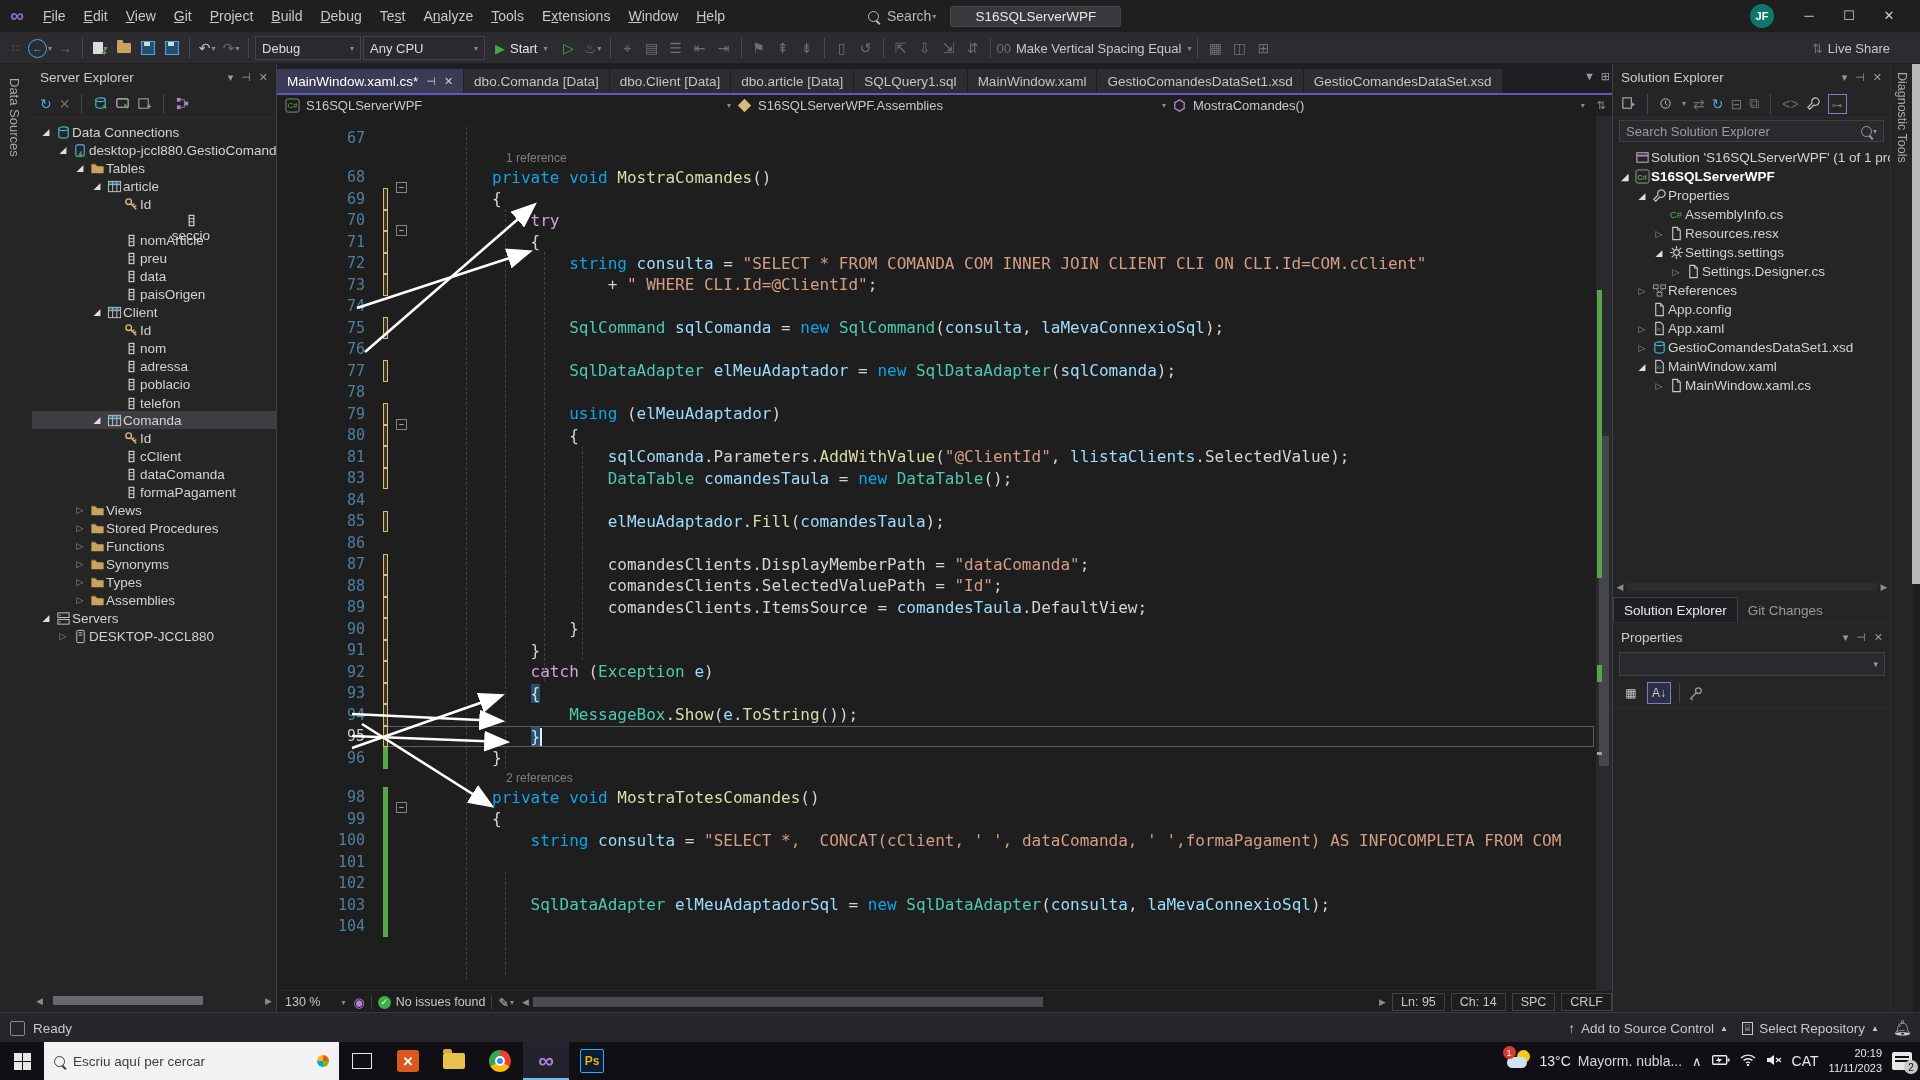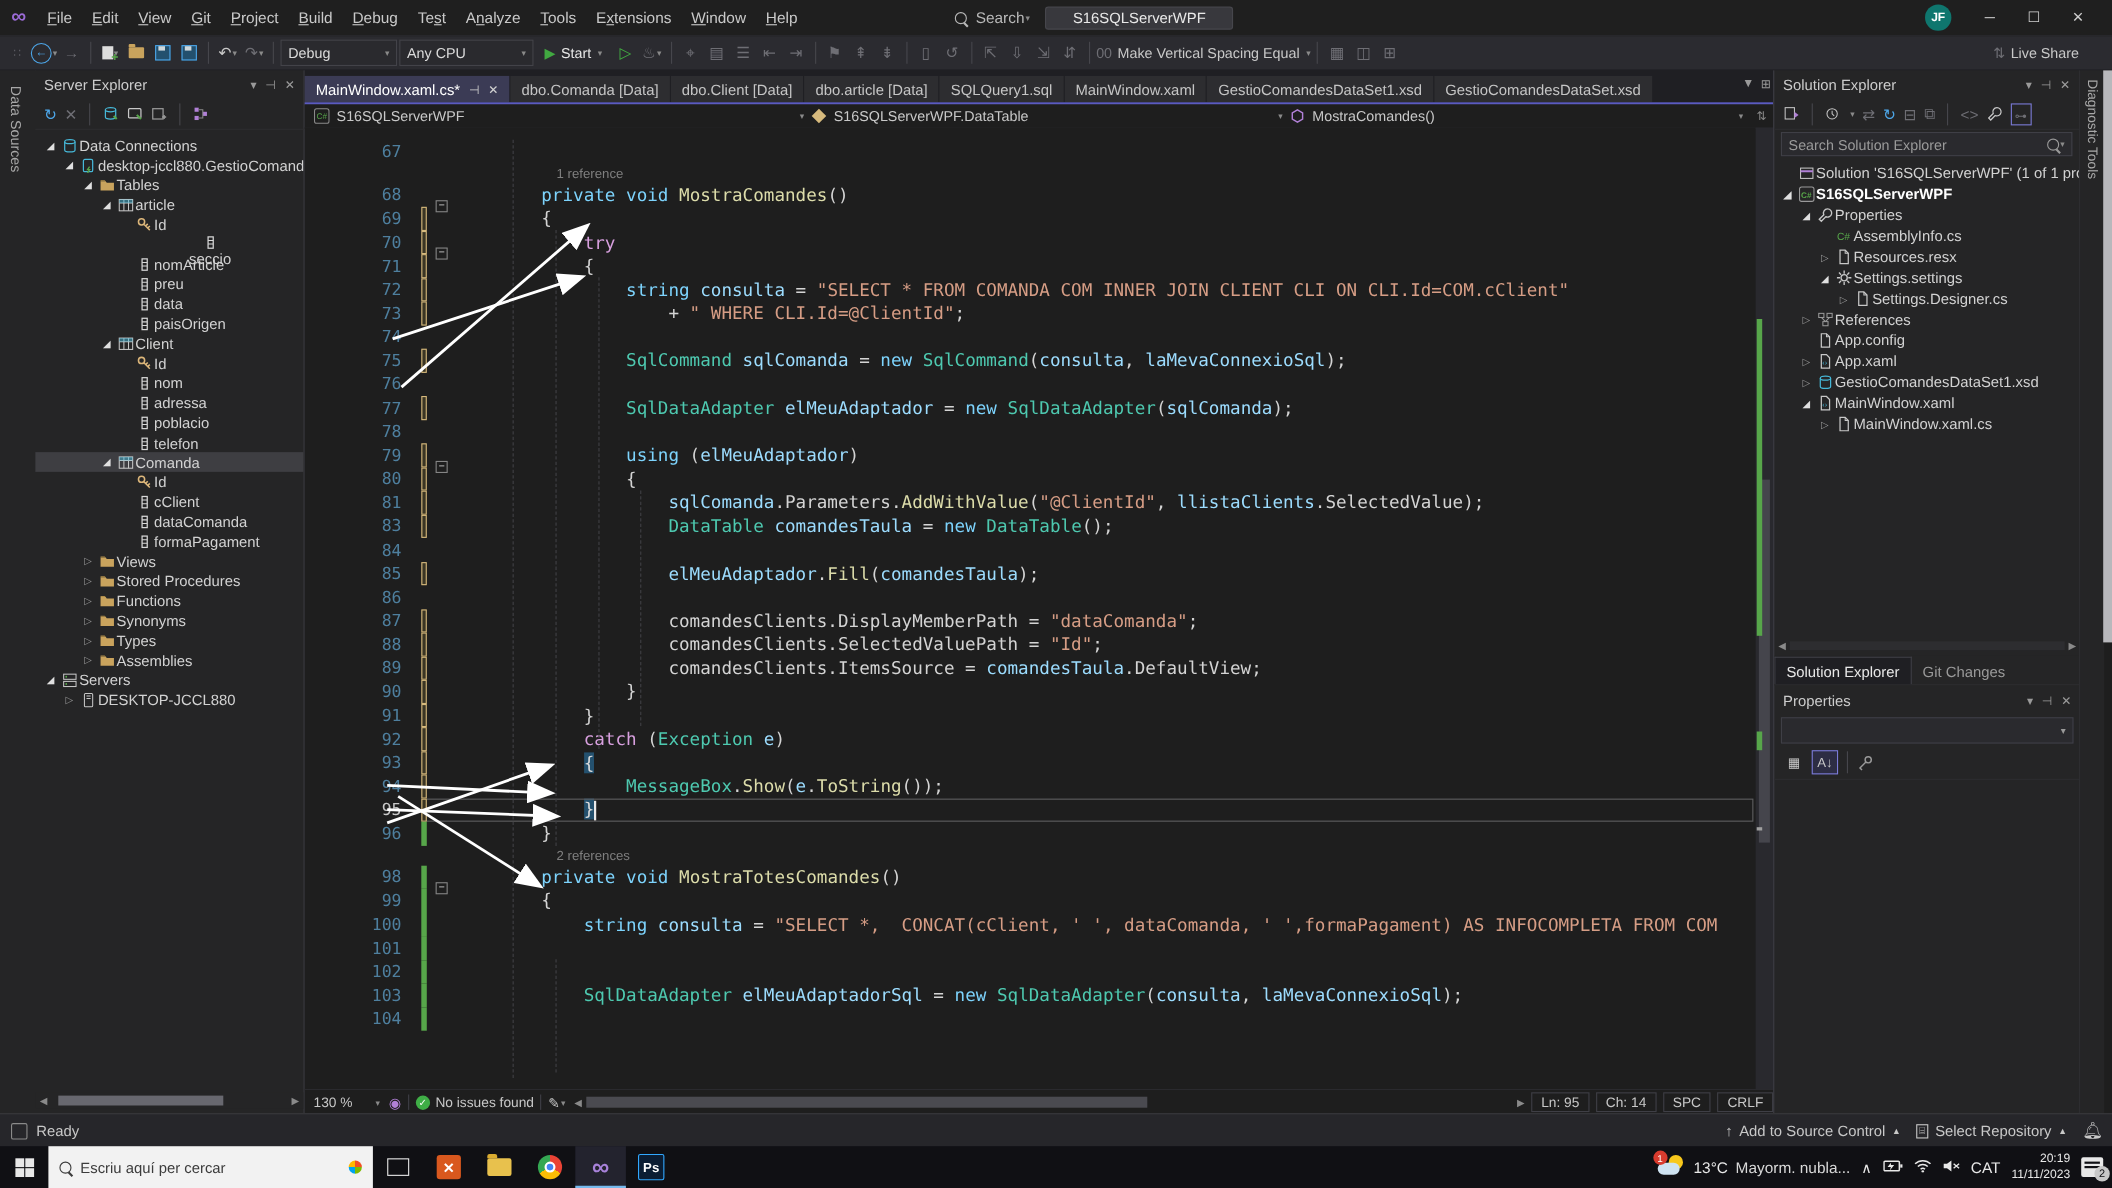--- a/index.html
+++ b/index.html
@@ -95,21 +95,21 @@
   .lens-text{color:#7f7f7f;font-size:12px;font-family:"Liberation Sans",sans-serif;padding-left:229px;}
   .ln{width:88px;flex:none;text-align:right;color:#4e7f9e;font-size:15px;}
   .ln.cur{color:#c8c8c8;}
   .chgcol{width:26px;flex:none;height:21.5px;position:relative;}
   .chg-y{position:absolute;left:18px;top:0;width:5px;height:100%;border:1px solid #d7ba7d;box-sizing:border-box;background:#3a3524;}
   .chg-g{position:absolute;left:18px;top:0;width:5px;height:100%;background:#57a64a;}
   .foldcol{width:24px;flex:none;position:relative;}
   .foldbox{position:absolute;left:5px;top:5px;width:11px;height:11px;border:1px solid #858585;color:#c8c8c8;
            font-size:9px;line-height:9px;text-align:center;background:#1e1e1e;box-sizing:border-box;}
   .codeTxt{white-space:pre;}
-  .tk-p{color:#d4d4d4}.tk-k{color:#7dd3fc}.tk-c{color:#d8a0df}.tk-t{color:#4ec9b0}
+  .tk-p{color:#d4d4d4}.tk-k{color:#0ea5e9}.tk-c{color:#d8a0df}.tk-t{color:#4ec9b0}
   .tk-m{color:#dcdcaa}.tk-s{color:#d69d85}.tk-v{color:#9cdcfe}
   .tk-hb{color:#dcdcdc;background:#24516f;}
   .caret{display:inline-block;width:2px;height:18px;background:#eaeaea;vertical-align:middle;}
   .curline{position:absolute;left:110px;right:2px;top:0;height:21.5px;border:1px solid #5e5e60;box-sizing:border-box;}
   .iguide{position:absolute;width:0;border-left:1px dashed #404045;}
 
   #vscroll{position:absolute;left:1596px;top:116px;width:16px;height:874px;background:#29292e;}
   #vscroll .vthumb{position:absolute;left:3px;width:10px;background:#45454c;}
   .smark{position:absolute;left:1px;width:5px;}
 
@@ -167,21 +167,21 @@
   .tb-appicon{width:46px;height:38px;display:flex;align-items:center;justify-content:center;position:relative;}
   .tb-appicon.active{background:#23232e;box-shadow:inset 0 -2px 0 #76b9ed;}
   .tv-ic{width:18px;height:14px;border:1.5px solid #e8e8e8;position:relative;background:transparent;}
   .tv-ic::before{content:"";position:absolute;left:3px;top:-4px;width:18px;height:14px;border:1.5px solid #8a8a8e;z-index:-1;}
   .orange-ic{width:22px;height:22px;background:#d9581e;border-radius:3px;color:#fff;display:flex;align-items:center;justify-content:center;font-size:13px;font-weight:bold;}
   .folder-ic{width:22px;height:16px;background:#e8c14d;border-radius:2px;position:relative;}
   .folder-ic::before{content:"";position:absolute;left:0;top:-4px;width:9px;height:4px;background:#d9ab30;border-radius:2px 2px 0 0;}
   .chrome-ic{width:22px;height:22px;border-radius:50%;background:conic-gradient(#ea4335 0 120deg,#fbbc05 120deg 240deg,#34a853 240deg 360deg);position:relative;}
   .chrome-ic::after{content:"";position:absolute;left:6px;top:6px;width:10px;height:10px;border-radius:50%;background:#4285f4;border:2px solid #fff;box-sizing:border-box;}
   .vs-ic{color:#a882da;font-size:22px;font-weight:bold;line-height:22px;}
-  .ps-ic{width:22px;height:22px;background:#0b1d33;border:1px solid #31a8ff;border-radius:2px;color:#ffffff;
+  .ps-ic{width:22px;height:22px;background:#0b1d33;border:1px solid #31a8ff;border-radius:2px;color:#eab308;
          font-size:12px;font-weight:bold;display:flex;align-items:center;justify-content:center;}
   #tray{position:absolute;right:0;top:0;height:38px;display:flex;align-items:center;gap:10px;padding-right:8px;}
   .weather{display:flex;align-items:center;gap:7px;position:relative;}
   .wicon{position:relative;width:26px;height:22px;}
   .sun{position:absolute;left:10px;top:0;width:13px;height:13px;border-radius:50%;background:#f8c81c;}
   .cloud{position:absolute;left:0;top:7px;width:20px;height:11px;border-radius:7px;background:#cfe3f2;}
   .badge{position:absolute;border-radius:50%;background:#d83b2e;color:#fff;font-size:9px;width:13px;height:13px;
          display:flex;align-items:center;justify-content:center;}
   .tray-ic{color:#e8e8e8;font-size:13px;}
   .timebox{text-align:right;font-size:11px;line-height:15px;}
@@ -701,21 +701,21 @@
       <span style="margin-left:6px">S16SQLServerWPF</span>
       <span class="sp" style="flex:1"></span>
       <span class="bcaret">▾</span>
     </div>
     <div class="bc-sec" style="width:435px">
       <span>
           <svg class="icon16" viewBox="0 0 16 16">
             <rect x="3" y="3" width="10" height="10" transform="rotate(45 8 8)" fill="#d7ba7d"></rect>
           </svg>
         </span>
-      <span style="margin-left:6px">S16SQLServerWPF.DataTable</span>
+      <span style="margin-left:6px">S16SQLServerWPF.Assemblies</span>
       <span class="sp" style="flex:1"></span>
       <span class="bcaret">▾</span>
     </div>
     <div class="bc-sec" style="flex:1">
       <span>
           <svg class="icon16" viewBox="0 0 16 16">
             <path d="M8 2l5 3v6l-5 3-5-3V5z" fill="none" stroke="#b180d7" stroke-width="1.4"></path>
           </svg>
         </span>
       <span style="margin-left:6px">MostraComandes()</span>

